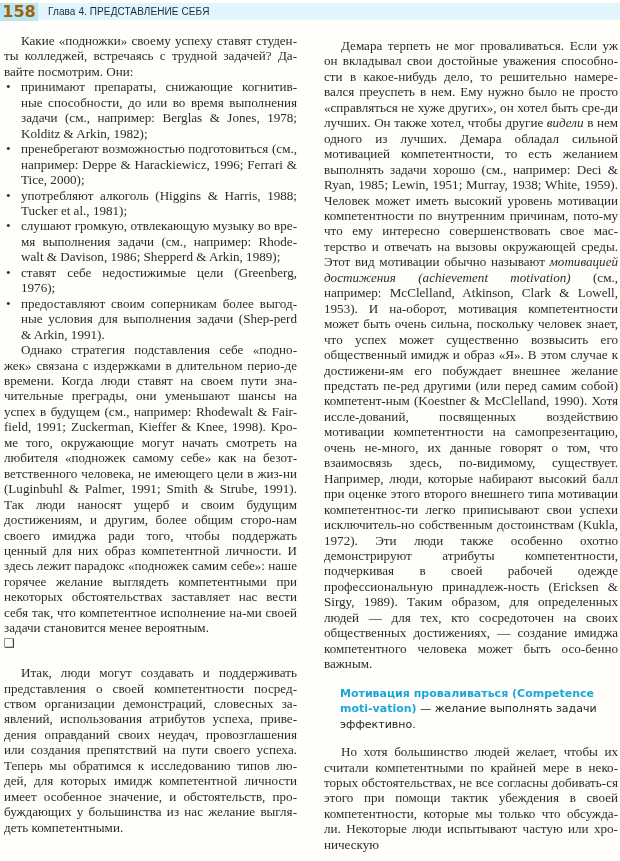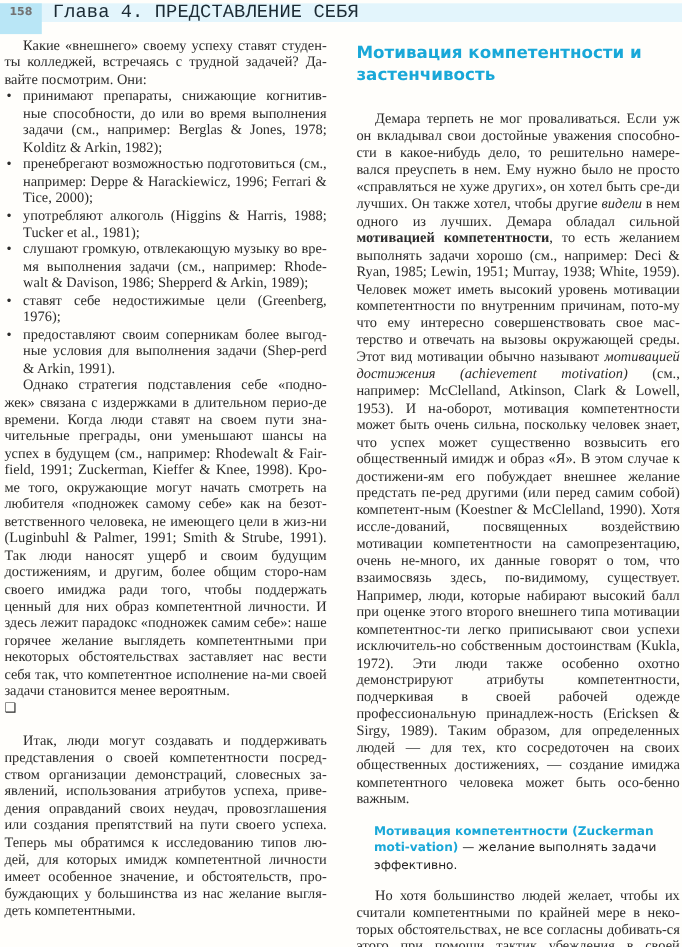--- a/index.html
+++ b/index.html
@@ -1,56 +1,55 @@
 <!DOCTYPE html>
 <html><head>
 <meta charset="utf-8">
 <style>
   html,body{margin:0;padding:0;background:#fffefb;}
   body{width:620px;height:861px;overflow:hidden;position:relative;font-family:"Liberation Serif","DejaVu Serif",serif;color:#2b2b2b;}
   .header{position:absolute;left:0;top:3px;width:620px;height:17px;background:#e3f5fc;}
-  .page-num{position:absolute;left:0;top:3px;width:38px;height:28px;background:#b9e6f6;font-family:"DejaVu Sans","Liberation Sans",sans-serif;font-weight:bold;font-size:10px;color:#737373;line-height:17px;text-align:center;}
-  .running-head{position:absolute;left:48px;top:3px;height:34px;line-height:17px;font-family:Liberation Mono, monospace;font-size:17px;color:#1b2a33;letter-spacing:0.1px;}
+  .page-num{position:absolute;left:0;top:3px;width:38px;height:18px;background:#b9e6f6;font-family:"DejaVu Sans","Liberation Sans",sans-serif;font-weight:bold;font-size:16px;color:#a16207;line-height:17px;text-align:center;}
+  .running-head{position:absolute;left:48px;top:3px;height:34px;line-height:17px;font-family:Liberation Sans, sans-serif;font-size:10px;color:#1b2a33;letter-spacing:0.1px;}
   .col{position:absolute;top:33px;font-size:13.1px;line-height:15.45px;text-align:justify;hyphens:manual;}
   .left{left:4px;width:293px;}
   .right{left:324px;width:294px;top:38px;}
   p{margin:0;}
   .ind{text-indent:17px;}
   ul{list-style:none;margin:0;padding:0;}
   ul li{position:relative;padding-left:17px;}
   ul li .bul{position:absolute;left:2px;top:0;}
   .endmark{font-family:"DejaVu Sans",sans-serif;font-size:12px;line-height:15.45px;margin-top:0px;}
   .gap{height:14px;}
   h2{margin:0 0 22px 0;font-family:"DejaVu Sans","Liberation Sans",sans-serif;font-weight:bold;font-size:15.2px;line-height:20px;color:#1aa8d8;text-align:left;}
-  b{font-weight:bold;margin-top:25px;}
+  b{font-weight:normal;margin-top:25px;}
   i{}
   .gloss{margin:14px 0 12px 16px;font-family:"DejaVu Sans","Liberation Sans",sans-serif;font-size:11px;line-height:15.5px;color:#222;text-align:left;}
   .gloss .term{color:#1aa8d8;font-weight:bold;}
 </style>
 </head>
 <body>
 
 <div class="header"></div>
 <div class="page-num">158</div>
 <div class="running-head">Глава 4. ПРЕДСТАВЛЕНИЕ СЕБЯ</div>
 
 <div class="col left">
-  <p class="ind">Какие «внешнего» своему успеху ставят студен-ты колледжей, встречаясь с трудной задачей? Да-вайте посмотрим. Они:</p>
+  <p class="ind">Какие «подножки» своему успеху ставят студен-ты колледжей, встречаясь с трудной задачей? Да-вайте посмотрим. Они:</p>
   <ul>
     <li><span class="bul">•</span><span>принимают препараты, снижающие когнитив-ные способности, до или во время выполнения задачи (см., например: Berglas &amp; Jones, 1978; Kolditz &amp; Arkin, 1982);</span></li>
     <li><span class="bul">•</span><span>пренебрегают возможностью подготовиться (см., например: Deppe &amp; Harackiewicz, 1996; Ferrari &amp; Tice, 2000);</span></li>
     <li><span class="bul">•</span><span>употребляют алкоголь (Higgins &amp; Harris, 1988; Tucker et al., 1981);</span></li>
     <li><span class="bul">•</span><span>слушают громкую, отвлекающую музыку во вре-мя выполнения задачи (см., например: Rhode-walt &amp; Davison, 1986; Shepperd &amp; Arkin, 1989);</span></li>
     <li><span class="bul">•</span><span>ставят себе недостижимые цели (Greenberg, 1976);</span></li>
     <li><span class="bul">•</span><span>предоставляют своим соперникам более выгод-ные условия для выполнения задачи (Shep-perd &amp; Arkin, 1991).</span></li>
   </ul>
   <p class="ind">Однако стратегия подставления себе «подно-жек» связана с издержками в длительном перио-де времени. Когда люди ставят на своем пути зна-чительные преграды, они уменьшают шансы на успех в будущем (см., например: Rhodewalt &amp; Fair-field, 1991; Zuckerman, Kieffer &amp; Knee, 1998). Кро-ме того, окружающие могут начать смотреть на любителя «подножек самому себе» как на безот-ветственного человека, не имеющего цели в жиз-ни (Luginbuhl &amp; Palmer, 1991; Smith &amp; Strube, 1991). Так люди наносят ущерб и своим будущим достижениям, и другим, более общим сторо-нам своего имиджа ради того, чтобы поддержать ценный для них образ компетентной личности. И здесь лежит парадокс «подножек самим себе»: наше горячее желание выглядеть компетентными при некоторых обстоятельствах заставляет нас вести себя так, что компетентное исполнение на-ми своей задачи становится менее вероятным.</p>
   <div class="endmark">❑</div>
   <div class="gap"></div>
   <p class="ind">Итак, люди могут создавать и поддерживать представления о своей компетентности посред-ством организации демонстраций, словесных за-явлений, использования атрибутов успеха, приве-дения оправданий своих неудач, провозглашения или создания препятствий на пути своего успеха. Теперь мы обратимся к исследованию типов лю-дей, для которых имидж компетентной личности имеет особенное значение, и обстоятельств, про-буждающих у большинства из нас желание выгля-деть компетентными.</p>
 </div>
 
 <div class="col right">
-  <h2>Мотивация компетентности и застенчивость</h2>
   <p class="ind"><span>Демара терпеть не мог проваливаться. Если уж он вкладывал свои достойные уважения способно-сти в какое-нибудь дело, то решительно намере-вался преуспеть в нем. Ему нужно было не просто «справляться не хуже других», он хотел быть сре-ди лучших. Он также хотел, чтобы другие </span><i>видели</i><span> в нем одного из лучших. Демара обладал сильной </span><b>мотивацией компетентности</b><span>, то есть желанием выполнять задачи хорошо (см., например: Deci &amp; Ryan, 1985; Lewin, 1951; Murray, 1938; White, 1959). Человек может иметь высокий уровень мотивации компетентности по внутренним причинам, пото-му что ему интересно совершенствовать свое мас-терство и отвечать на вызовы окружающей среды. Этот вид мотивации обычно называют </span><i>мотивацией достижения (achievement motivation)</i><span> (см., например: McClelland, Atkinson, Clark &amp; Lowell, 1953). И на-оборот, мотивация компетентности может быть очень сильна, поскольку человек знает, что успех может существенно возвысить его общественный имидж и образ «Я». В этом случае к достижени-ям его побуждает внешнее желание предстать пе-ред другими (или перед самим собой) компетент-ным (Koestner &amp; McClelland, 1990). Хотя иссле-дований, посвященных воздействию мотивации компетентности на самопрезентацию, очень не-много, их данные говорят о том, что взаимосвязь здесь, по-видимому, существует. Например, люди, которые набирают высокий балл при оценке этого второго внешнего типа мотивации компетентнос-ти легко приписывают свои успехи исключитель-но собственным достоинствам (Kukla, 1972). Эти люди также особенно охотно демонстрируют атрибуты компетентности, подчеркивая в своей рабочей одежде профессиональную принадлеж-ность (Ericksen &amp; Sirgy, 1989). Таким образом, для определенных людей — для тех, кто сосредоточен на своих общественных достижениях, — создание имиджа компетентного человека может быть осо-бенно важным.</span></p>
-  <div class="gloss"><span class="term">Мотивация компетентности (Zuckerman moti-vation)</span><span> — желание выполнять задачи эффективно.</span></div>
+  <div class="gloss"><span class="term">Мотивация проваливаться (Competence moti-vation)</span><span> — желание выполнять задачи эффективно.</span></div>
   <p class="ind"><span>Но хотя большинство людей желает, чтобы их считали компетентными по крайней мере в неко-торых обстоятельствах, не все согласны добивать-ся этого при помощи тактик убеждения в своей компетентности, которые мы только что обсужда-ли. Некоторые люди испытывают частую или хро-ническую </span></p>
 </div>
 
 </body></html>

